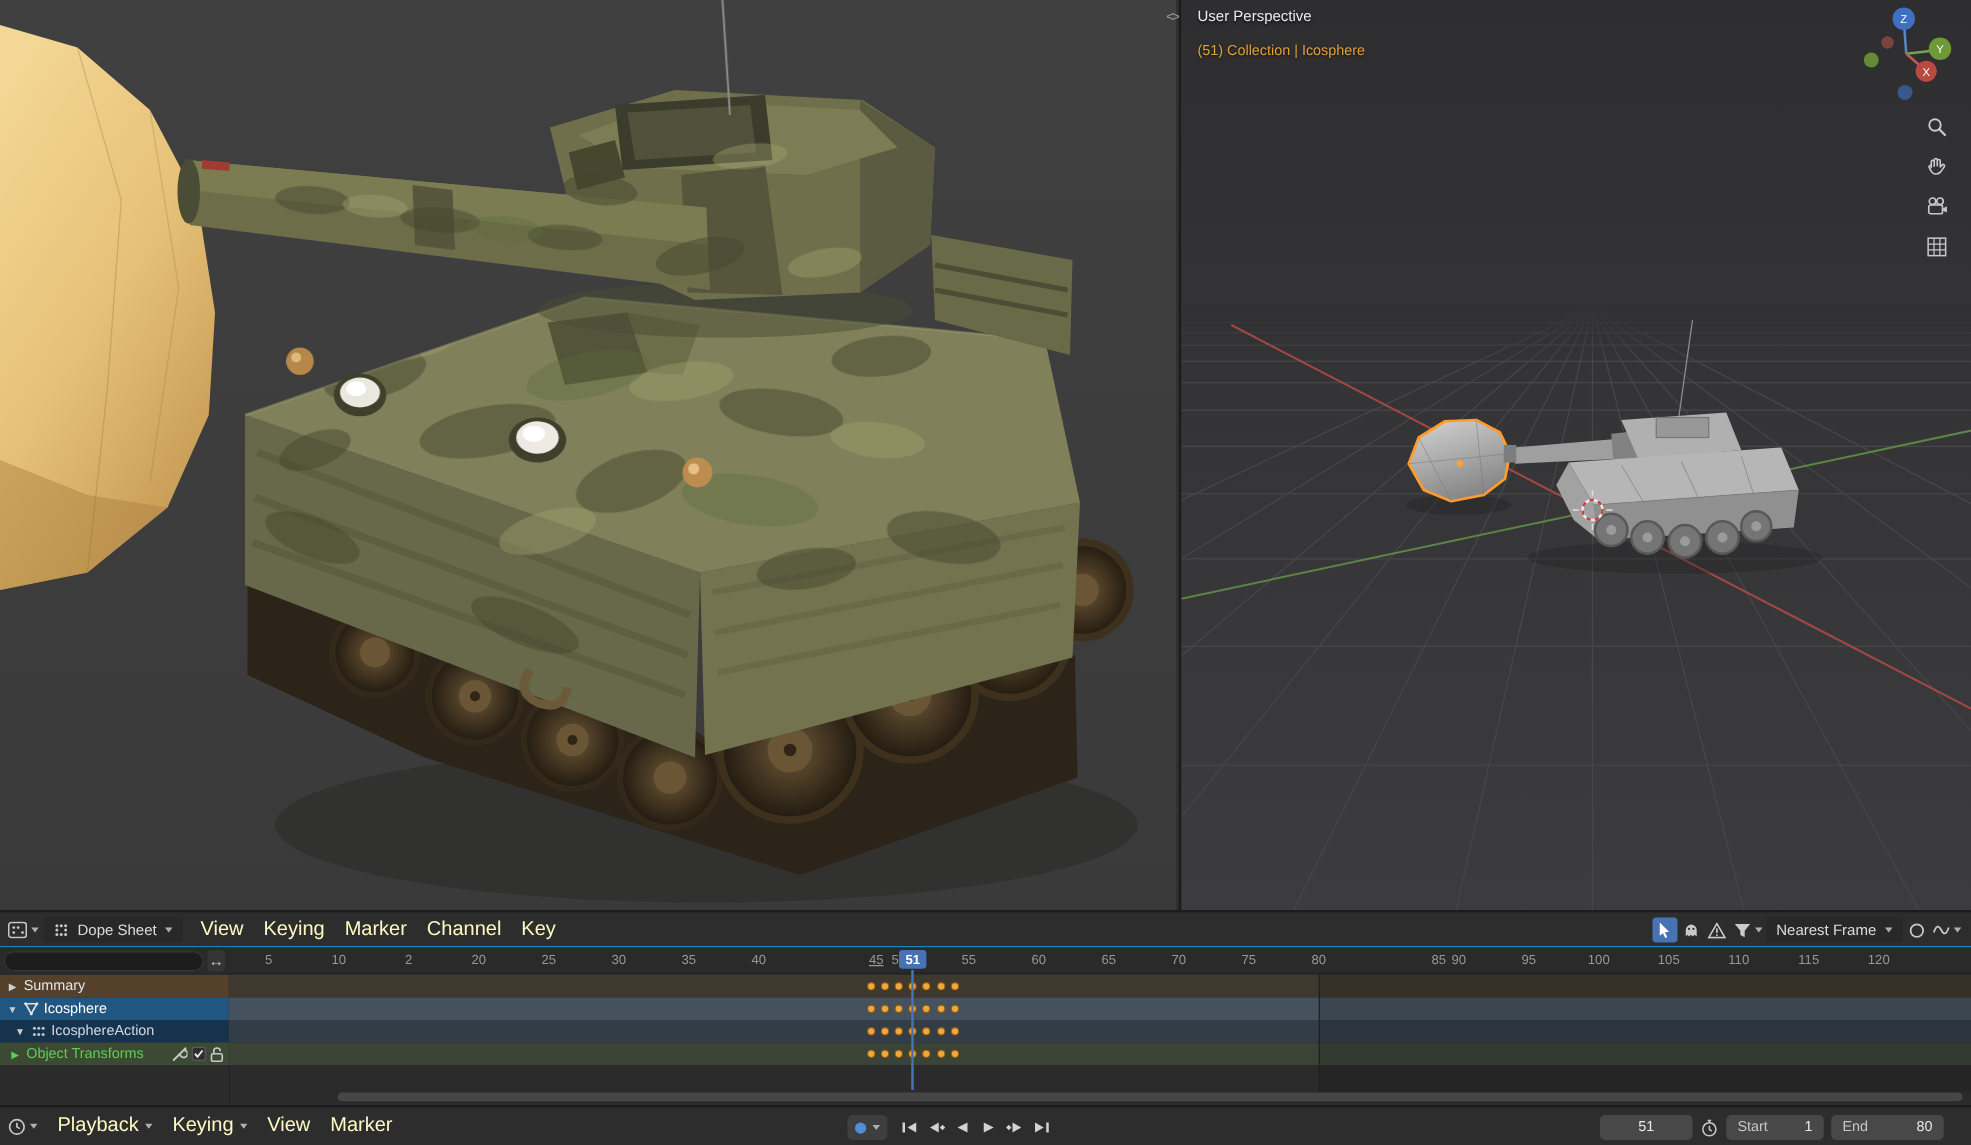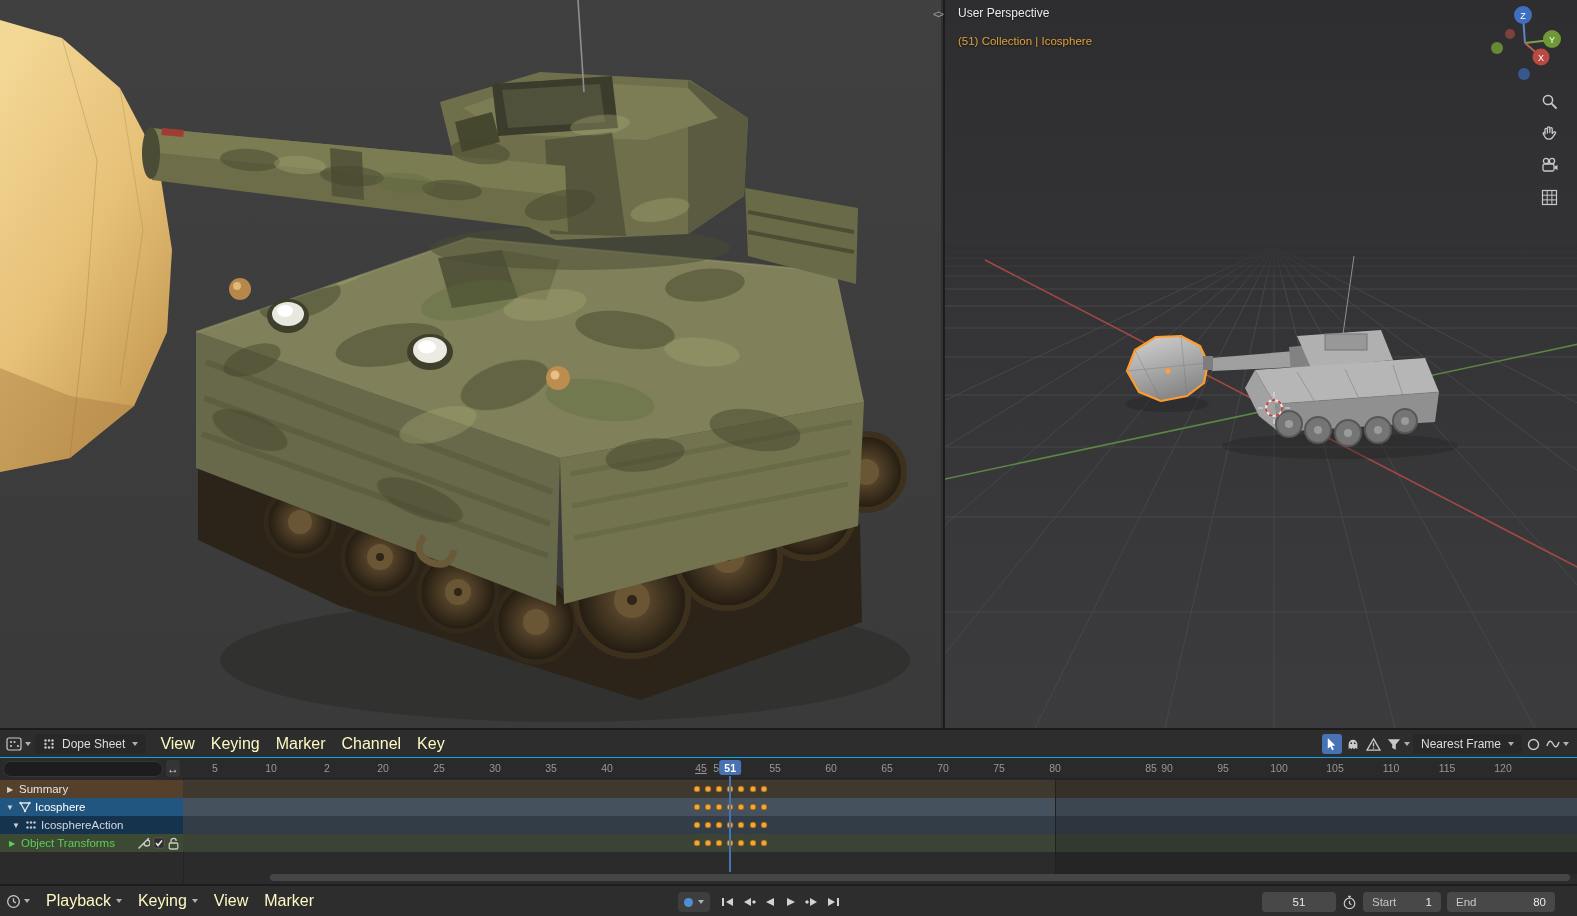--- a/index.html
+++ b/index.html
@@ -69,21 +69,21 @@
   .rec-group{height:20px;background:#3e3e3e;border-radius:4px;display:flex;align-items:center;gap:5px;padding:0 6px;cursor:pointer}
   .rec-dot{width:9px;height:9px;border-radius:50%;background:#4e8fd5}
   .transport{display:flex;align-items:center;gap:1px;margin-left:8px}
   .tbtn{width:20px;height:20px;display:flex;align-items:center;justify-content:center;border-radius:3px;cursor:pointer}
   .tl-right{position:absolute;right:22px;top:6px;display:flex;align-items:center;gap:6px}
   .field{height:20px;background:#484848;border-radius:4px;font-size:11.5px;color:#e8e8e8;display:flex;align-items:center;padding:0 9px;cursor:ew-resize}
   .field .lab{color:#c6c6c6}
   .frame-field{width:74px;justify-content:center}
   .se-field{justify-content:space-between}
   .start-field{width:78px}
-  .end-field{width:108px}
+  .end-field{width:90px}
 </style>
 </head>
 <body>
 
 <div class="app">
 
   <div class="viewports">
 
     <div class="vp-left">
       <svg width="941" height="728" viewBox="0 0 941 728">

